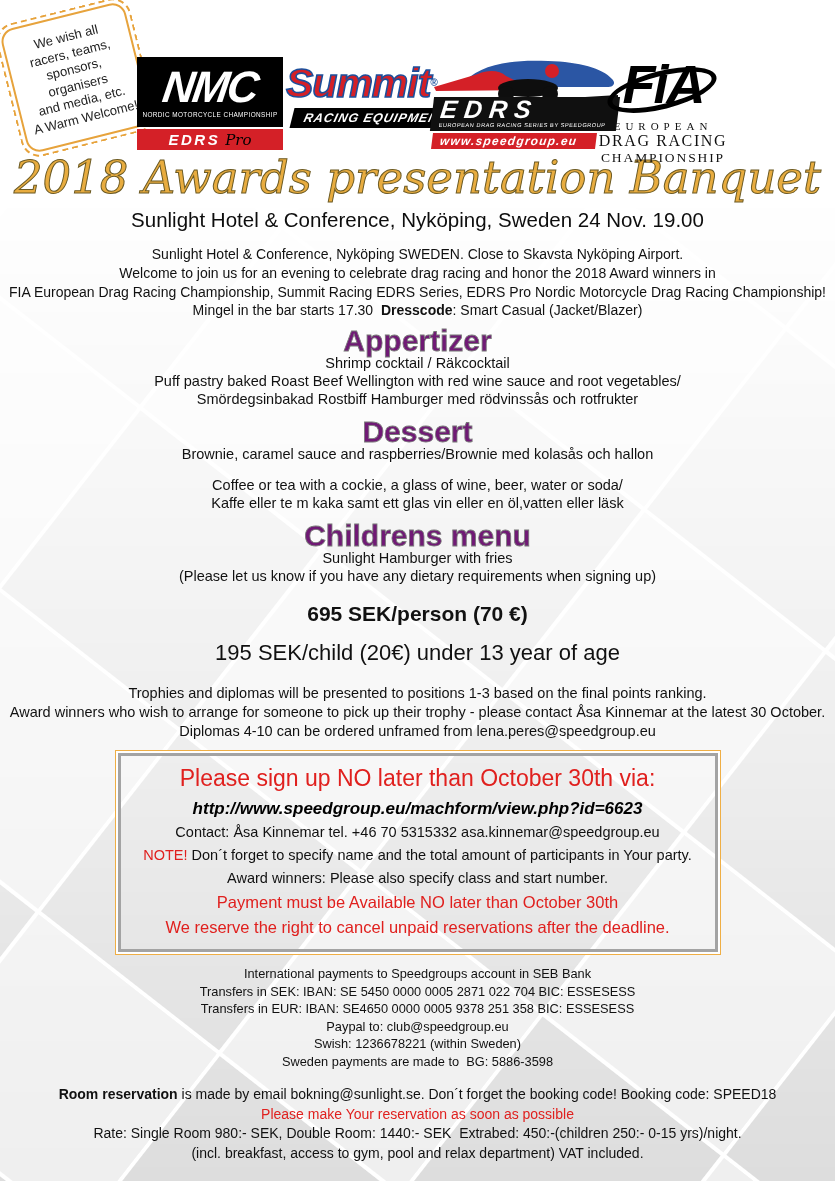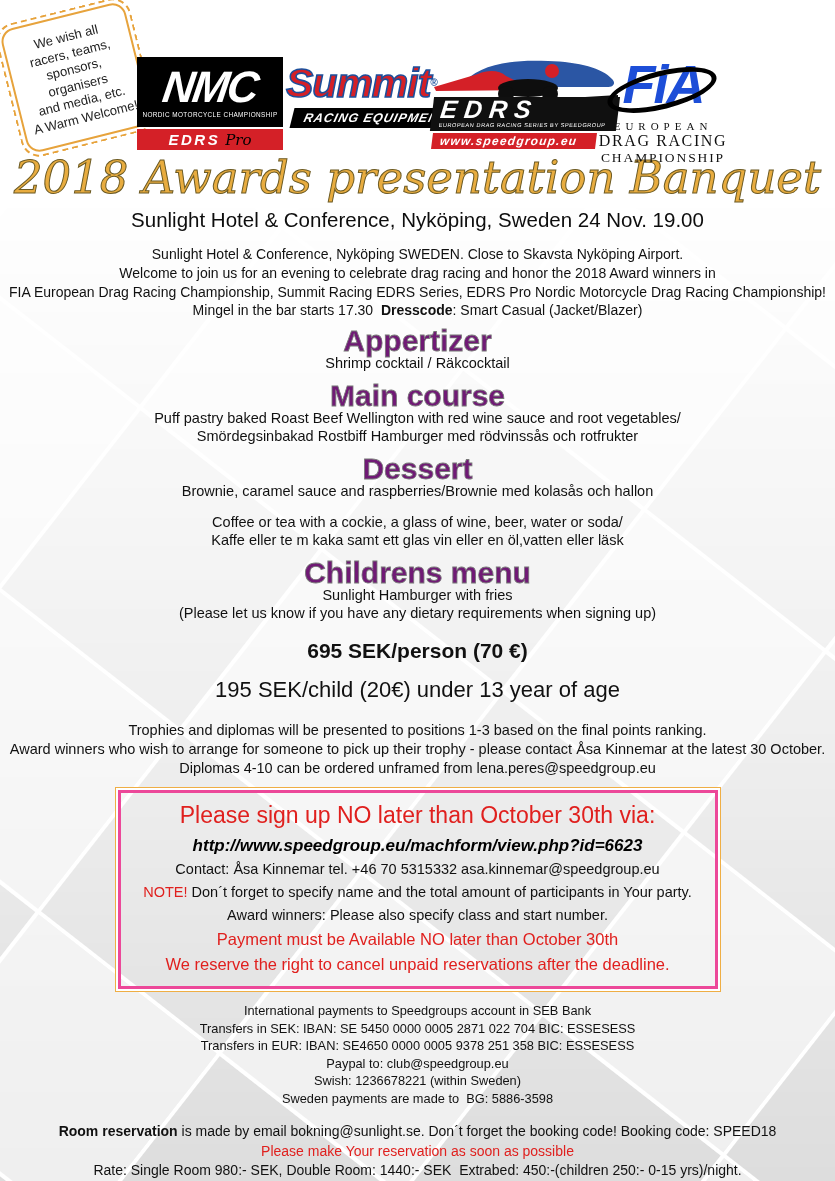--- a/index.html
+++ b/index.html
@@ -47,21 +47,21 @@
   .logo-edrs { position:absolute; left:432px; top:55px; width:186px; text-align:left; }
   .edrs-cars { display:block; }
   .edrs-black { background:#101010; transform:skewX(-7deg); padding:0 8px 3px; margin-top:-8px; }
   .edrs-word { color:#fff; font-weight:bold; font-style:italic; font-size:25px; line-height:25px; letter-spacing:7px; }
   .edrs-tag { color:#fff; font-size:5.6px; letter-spacing:.55px; white-space:nowrap; }
   .edrs-red { background:#d42027; transform:skewX(-7deg); margin-top:2px; width:88%; padding:1px 8px;
     color:#fff; font-weight:bold; font-style:italic; font-size:12px; letter-spacing:1.2px; }
 
   .logo-fia { position:absolute; left:598px; top:55px; width:130px; }
   .fia-mark { position:relative; height:63px; }
-  .fia-text { font-weight:bold; font-style:italic; font-size:54px; line-height:58px; letter-spacing:-2px; color:#1d4ed8; }
+  .fia-text { font-weight:bold; font-style:italic; font-size:54px; line-height:58px; letter-spacing:-2px; color:#000000; }
   .fia-ellipse { position:absolute; left:8px; top:16px; width:112px; height:38px; border:5px solid #000; border-radius:50%; transform:rotate(-14deg); }
   .fia-l1 { font-size:11px; letter-spacing:5px; font-family:"Liberation Serif", serif; margin-top:2px; }
   .fia-l2 { font-size:16px; letter-spacing:1.6px; font-family:"Liberation Serif", serif; }
   .fia-l3 { font-size:13.5px; letter-spacing:1.9px; font-family:"Liberation Serif", serif; }
 
   
   .title { font-family:"DejaVu Serif", serif; font-style:italic; font-weight:normal;
     font-size:45px; line-height:52px; color:#e8ac3f; -webkit-text-stroke:1px #6b5a24; margin-top:0; }
   .subtitle { font-size:20.5px; font-weight:normal; color:#0d0d0d; margin-top:4px; }
 
@@ -75,21 +75,21 @@
   .menu-line { font-size:14.5px; line-height:18px; }
   .coffee { margin-top:13px; }
 
   .price-adult { font-size:21px; font-weight:bold; margin-top:17px; }
   .price-child { font-size:22px; margin-top:14px; }
 
   .trophies { margin-top:18px; font-size:14.5px; line-height:19px; }
 
   
   .signup-box { width:600px; margin:12px auto 0; padding:7px 10px 11px;
-    border:3px solid #ec4899; box-shadow:0 0 0 2px #fff, 0 0 0 3px #efae44; }
+    border:3px solid #a3a3a3; box-shadow:0 0 0 2px #fff, 0 0 0 3px #efae44; }
   .red { color:#e0201e; }
   .signup-heading { font-size:23px; line-height:30px; font-weight:normal; }
   .signup-url { font-size:17px; font-weight:bold; font-style:italic; margin-top:6px; color:#000; }
   .signup-line { font-size:14.5px; line-height:20px; margin-top:3px; }
   .signup-pay { font-size:16.5px; line-height:22px; margin-top:3px; }
 
   .payments { margin-top:13px; font-size:12.8px; line-height:17.5px; }
 
   .room { margin-top:15px; font-size:14px; line-height:19.5px; }
 </style>
@@ -160,21 +160,20 @@
     <div class="intro">
       <div>Sunlight Hotel &amp; Conference, Nyköping SWEDEN. Close to Skavsta Nyköping Airport.</div>
       <div>Welcome to join us for an evening to celebrate drag racing and honor the 2018 Award winners in</div>
       <div>FIA European Drag Racing Championship, Summit Racing EDRS Series, EDRS Pro Nordic Motorcycle Drag Racing Championship!</div>
       <div><span>Mingel in the bar starts 17.30&nbsp; </span><span class="b">Dresscode</span><span>: Smart Casual (Jacket/Blazer)</span></div>
     </div>
 
     <div class="gold-h mt-app">Appertizer</div>
     <div class="menu-line">Shrimp cocktail / Räkcocktail</div>
 
-    <div class="gold-h mt-sec">Main course</div>
     <div class="menu-line">Puff pastry baked Roast Beef Wellington with red wine sauce and root vegetables/</div>
     <div class="menu-line">Smördegsinbakad Rostbiff Hamburger med rödvinssås och rotfrukter</div>
 
     <div class="gold-h mt-sec">Dessert</div>
     <div class="menu-line">Brownie, caramel sauce and raspberries/Brownie med kolasås och hallon</div>
 
     <div class="menu-line coffee">Coffee or tea with a cockie, a glass of wine, beer, water or soda/</div>
     <div class="menu-line">Kaffe eller te m kaka samt ett glas vin eller en öl,vatten eller läsk</div>
 
     <div class="gold-h mt-sec">Childrens menu</div>

